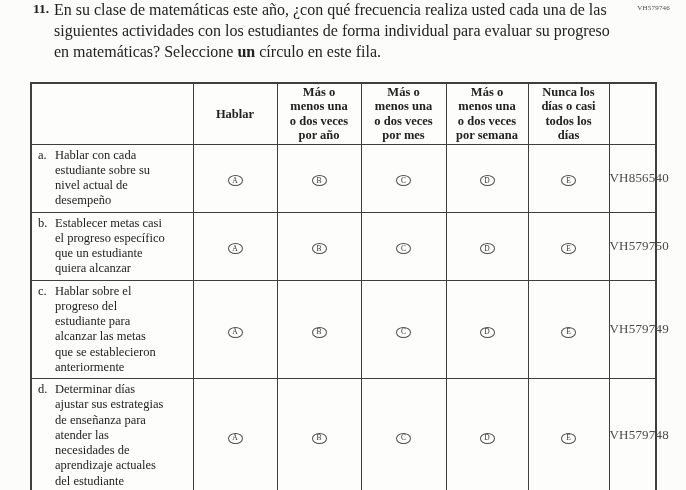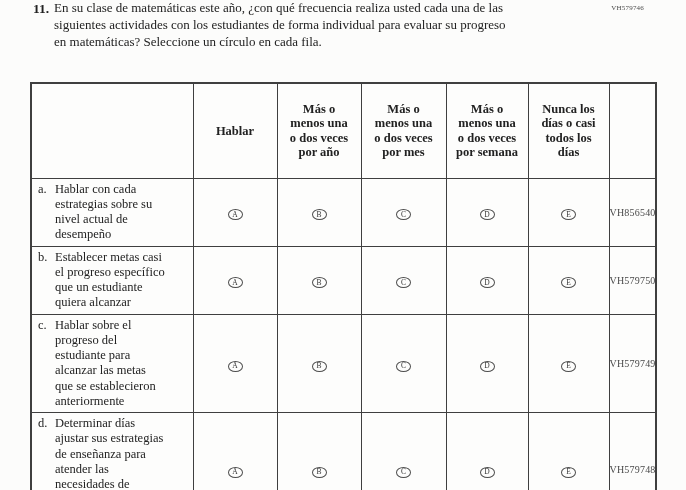--- a/index.html
+++ b/index.html
@@ -6,45 +6,45 @@
   html, body {
     width: 686px; height: 490px;
     background: #fcfcfb;
     font-family: "Liberation Serif", "DejaVu Serif", serif;
     color: #222;
     overflow: hidden;
     position: relative;
   }
   .form-code-top {
     position: absolute;
-    top: 4px; right: 42px;
+    top: 4px; right: 16px;
     font-size: 7px;
     color: #4a4a4a;
     letter-spacing: 0.2px;
   }
   .question {
     position: absolute;
     top: 0; left: 33px;
     display: flex;
     width: 600px;
   }
   .qnum {
     font-weight: bold;
     font-size: 13.5px;
     width: 21px;
     flex: 0 0 21px;
     line-height: 1.3;
   }
   .qtext {
-    font-size: 13px;
+    font-size: 16px;
     line-height: 1.3;
     white-space: pre-line;
     width: 570px;
   }
-  .qtext b { font-weight: normal; }
+  .qtext b { font-weight: bold; }
   table.matrix {
     position: absolute;
     top: 82px; left: 30px;
     width: 625px;
     border-collapse: collapse;
     table-layout: fixed;
     background: #fdfdfc;
   }
   table.matrix th, table.matrix td {
     border: 1.4px solid #3f3f3f;
@@ -52,21 +52,21 @@
   table.matrix { border: 2px solid #3f3f3f; }
   thead th { border-bottom: 4px double #3f3f3f; }
   thead tr { height: 61px; }
   th.header-cell {
     font-weight: bold;
     font-size: 12.5px;
     line-height: 1.15;
     text-align: center;
     vertical-align: middle;
     white-space: pre-line;
-    padding: 18px 1px;
+    padding: 1px 1px;
   }
   tr.item-row-a { height: 63px; }
   tr.item-row-b { height: 62px; }
   tr.item-row-c { height: 93px; }
   tr.item-row-d { height: 113px; }
   td.label-cell { vertical-align: top; padding: 3px 3px 3px 6px; }
   .label-wrap { display: flex; }
   .row-letter {
     flex: 0 0 17px;
     font-size: 12.5px;
@@ -88,35 +88,35 @@
     border-radius: 50%;
     font-size: 7.5px;
     line-height: 1;
     color: #333;
     background: transparent;
     cursor: pointer;
   }
   td.code-cell {
     text-align: center;
     vertical-align: middle;
-    font-size: 10px;
+    font-size: 13px;
     color: #4a4a4a;
     letter-spacing: 0.2px;
   }
 </style>
 </head>
 <body>
 
 <div class="form-code-top">VH579746</div>
 
 <div class="question">
   <span class="qnum">11.</span>
   <div class="qtext"><span>En su clase de matemáticas este año, ¿con qué frecuencia realiza usted cada una de las
 siguientes actividades con los estudiantes de forma individual para evaluar su progreso
-en matemáticas? Seleccione </span><b>un</b><span> círculo en cada fila.</span></div>
+en matemáticas? Seleccione </span><b>un</b><span> círculo en este fila.</span></div>
 </div>
 
 <table class="matrix">
   <colgroup>
     <col style="width:162px">
     <col style="width:84px">
     <col style="width:84px">
     <col style="width:85px">
     <col style="width:82px">
     <col style="width:81px">
@@ -144,21 +144,21 @@
 días</th>
       <th class="header-cell"></th>
     </tr>
   </thead>
   <tbody>
     <tr class="item-row-a">
       <td class="label-cell">
         <div class="label-wrap">
           <span class="row-letter">a.</span>
           <span class="row-label">Hablar con cada
-estrategias sobre su
+estudiante sobre su
 nivel actual de
 desempeño</span>
         </div>
       </td>
       <td class="opt-cell"><span class="bubble">A</span></td>
       <td class="opt-cell"><span class="bubble">B</span></td>
       <td class="opt-cell"><span class="bubble">C</span></td>
       <td class="opt-cell"><span class="bubble">D</span></td>
       <td class="opt-cell"><span class="bubble">E</span></td>
       <td class="code-cell">VH856540</td>

